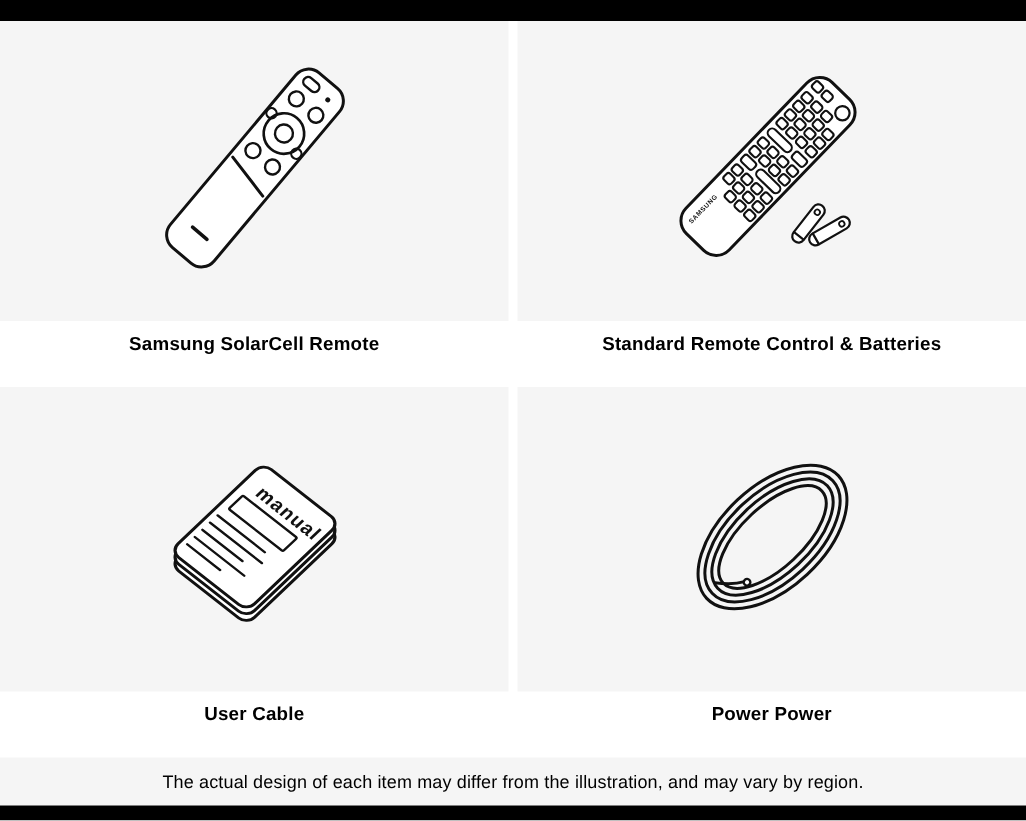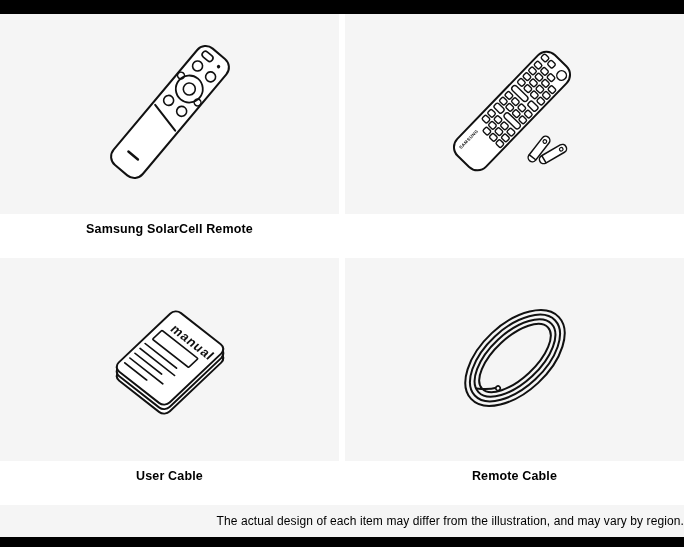--- a/index.html
+++ b/index.html
@@ -16,21 +16,21 @@
   .panel{background:#f5f5f5;display:flex;align-items:center;justify-content:center;}
   .row1 .panel{height:200px;}
   .row2 .panel{height:203px;}
   .caption{
     height:44px;box-sizing:border-box;padding-top:8px;
     display:flex;justify-content:center;align-items:flex-start;
     font-size:12.5px;font-weight:600;color:#000000;letter-spacing:0.15px;
   }
   .footer-band{
     width:684px;height:32px;background:#f5f5f5;
-    display:flex;align-items:center;justify-content:flex-end;
+    display:flex;align-items:center;justify-content:center;
     font-size:12px;font-weight:500;color:#000000;letter-spacing:0.1px;
   }
   svg{display:block;}
   .ill{stroke:#111111;fill:none;stroke-linecap:round;stroke-linejoin:round;}
   .ill .body{fill:#ffffff;}
   .ill text{stroke:none;fill:#111111;}
 </style>
 </head>
 <body>
 
@@ -116,20 +116,21 @@
             <circle cx="9.5" cy="0" r="1.8" stroke-width="1.2"></circle>
           </g>
           <g transform="translate(208,140) rotate(-30)" stroke-width="1.5">
             <rect class="body" x="-15" y="-4.2" width="30" height="8.4" rx="4.2"></rect>
             <line x1="-10.5" y1="-4" x2="-10.5" y2="4"></line>
             <circle cx="9.5" cy="0" r="1.8" stroke-width="1.2"></circle>
           </g>
         </g>
       </svg>
     </div>
+    <div class="caption">Standard Remote Control &amp; Batteries</div>
   </div>
 </div>
 
 <div class="row row2">
 
   <div class="cell">
     <div class="panel">
       <svg width="339" height="203" viewBox="0 0 339 203">
         <g class="ill" transform="translate(170,100)">
           <g transform="translate(0,9)">
@@ -164,21 +165,21 @@
         <g class="ill" transform="translate(170,100) rotate(-43)" stroke-width="2">
           <ellipse cx="0" cy="0" rx="60" ry="34"></ellipse>
           <ellipse cx="0" cy="0" rx="55" ry="29.5"></ellipse>
           <ellipse cx="0" cy="0" rx="50" ry="25"></ellipse>
           <ellipse cx="0" cy="0" rx="45" ry="20.5"></ellipse>
           <path d="M -49 -4 C -44 2 -40 6 -34 9"></path>
           <circle cx="-33" cy="10.5" r="2.2" fill="#ffffff" stroke-width="1.6"></circle>
         </g>
       </svg>
     </div>
-    <div class="caption">Remote Cable</div>
+    <div class="caption">Power Power</div>
   </div>
 </div>
 
 <div class="footer-band">
   <span>The actual design of each item may differ from the illustration, and may vary by region.</span>
 </div>
 
 <div class="letterbox bottom"></div>
 
 </body></html>

